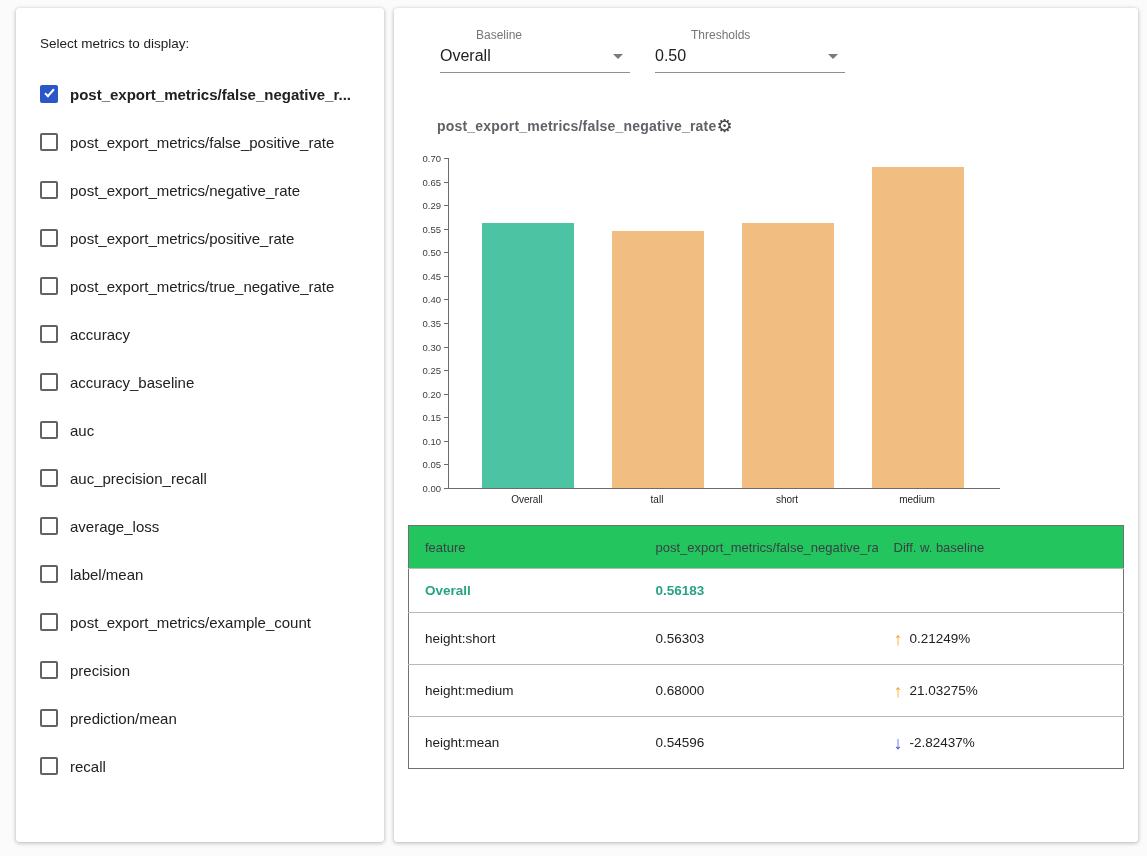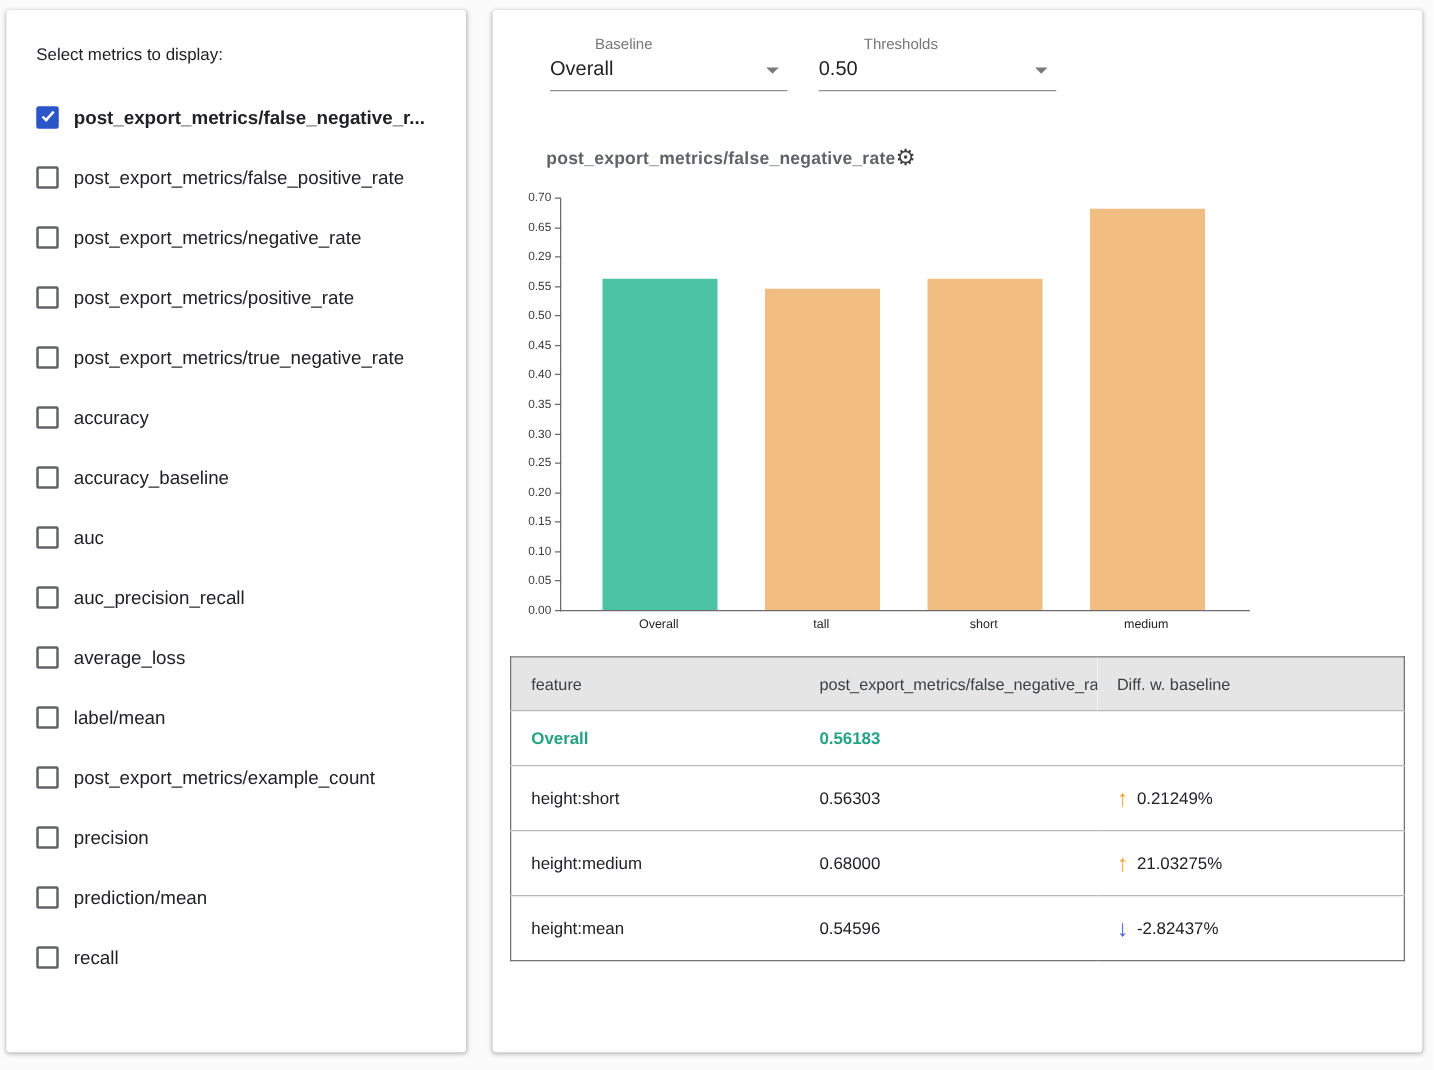--- a/index.html
+++ b/index.html
@@ -17,21 +17,21 @@
     color: #212121;
     overflow: hidden;
   }
   .card {
     position: absolute;
     top: 8px;
     background: #fff;
     border-radius: 3px;
     box-shadow: 0 1px 4px rgba(0,0,0,0.28), 0 0 1px rgba(0,0,0,0.12);
   }
-  .left-card  { left: 5px;  width: 368px; height: 834px; }
+  .left-card  { left: 16px;  width: 368px; height: 834px; }
   .right-card { left: 394px; width: 744px; height: 834px; }
 
   
   .panel-title { margin: 28px 0 4px 24px; font-size: 13.5px; color: #202124; }
   .metric-item { display: flex; align-items: flex-end; height: 48px; padding: 0 14px 0 24px; cursor: pointer; }
   .checkbox {
     flex: 0 0 auto; width: 18px; height: 18px;
     border: 2px solid #5f6368; border-radius: 2px;
     margin-right: 12px; background: #fff;
   }
@@ -82,21 +82,21 @@
   .xlabels { display: flex; padding-left: 33px; gap: 38px; margin-top: 5px; }
   .xlabel { width: 92px; text-align: center; font-size: 10px; color: #1f1f1f; }
 
   
   .metrics-table {
     width: 716px; margin: 20px 14px 0;
     border-collapse: collapse; table-layout: fixed;
     border: 1px solid #717171;
   }
   .metrics-table th {
-    background: #e5e5e5; height: 43px;
+    background: #22c55e; height: 43px;
     font-size: 13px; font-weight: normal; color: #3c4043;
     text-align: left; padding: 0 10px 0 16px;
     white-space: nowrap; overflow: hidden;
   }
   .metrics-table td {
     height: 52px; font-size: 13.5px; color: #202124;
     padding: 0 10px 0 16px; border-top: 1px solid #b9b9b9;
   }
   .baseline-row td { color: var(--teal-text); font-weight: bold; height: 44px; }
   .diff-cell { display: flex; align-items: center; gap: 7px; }

